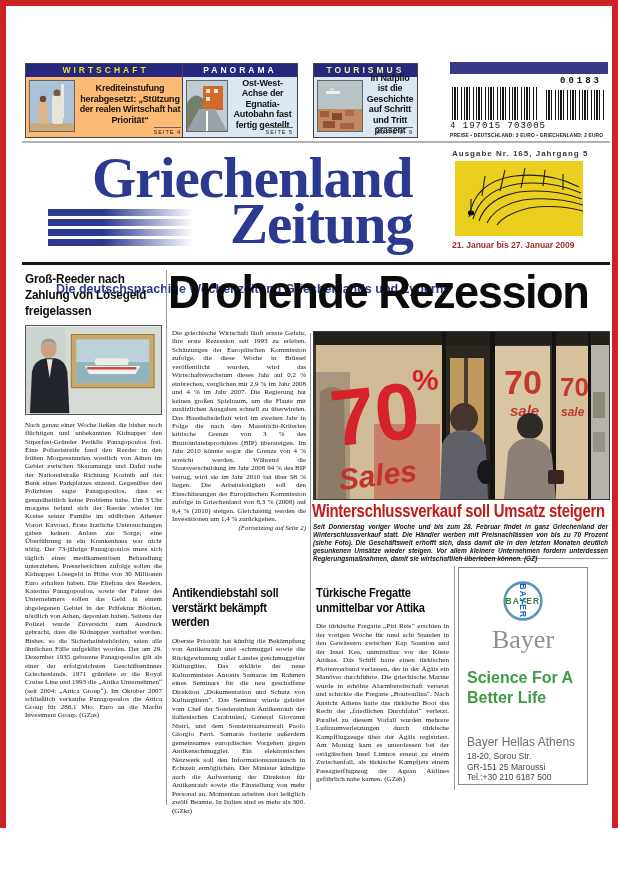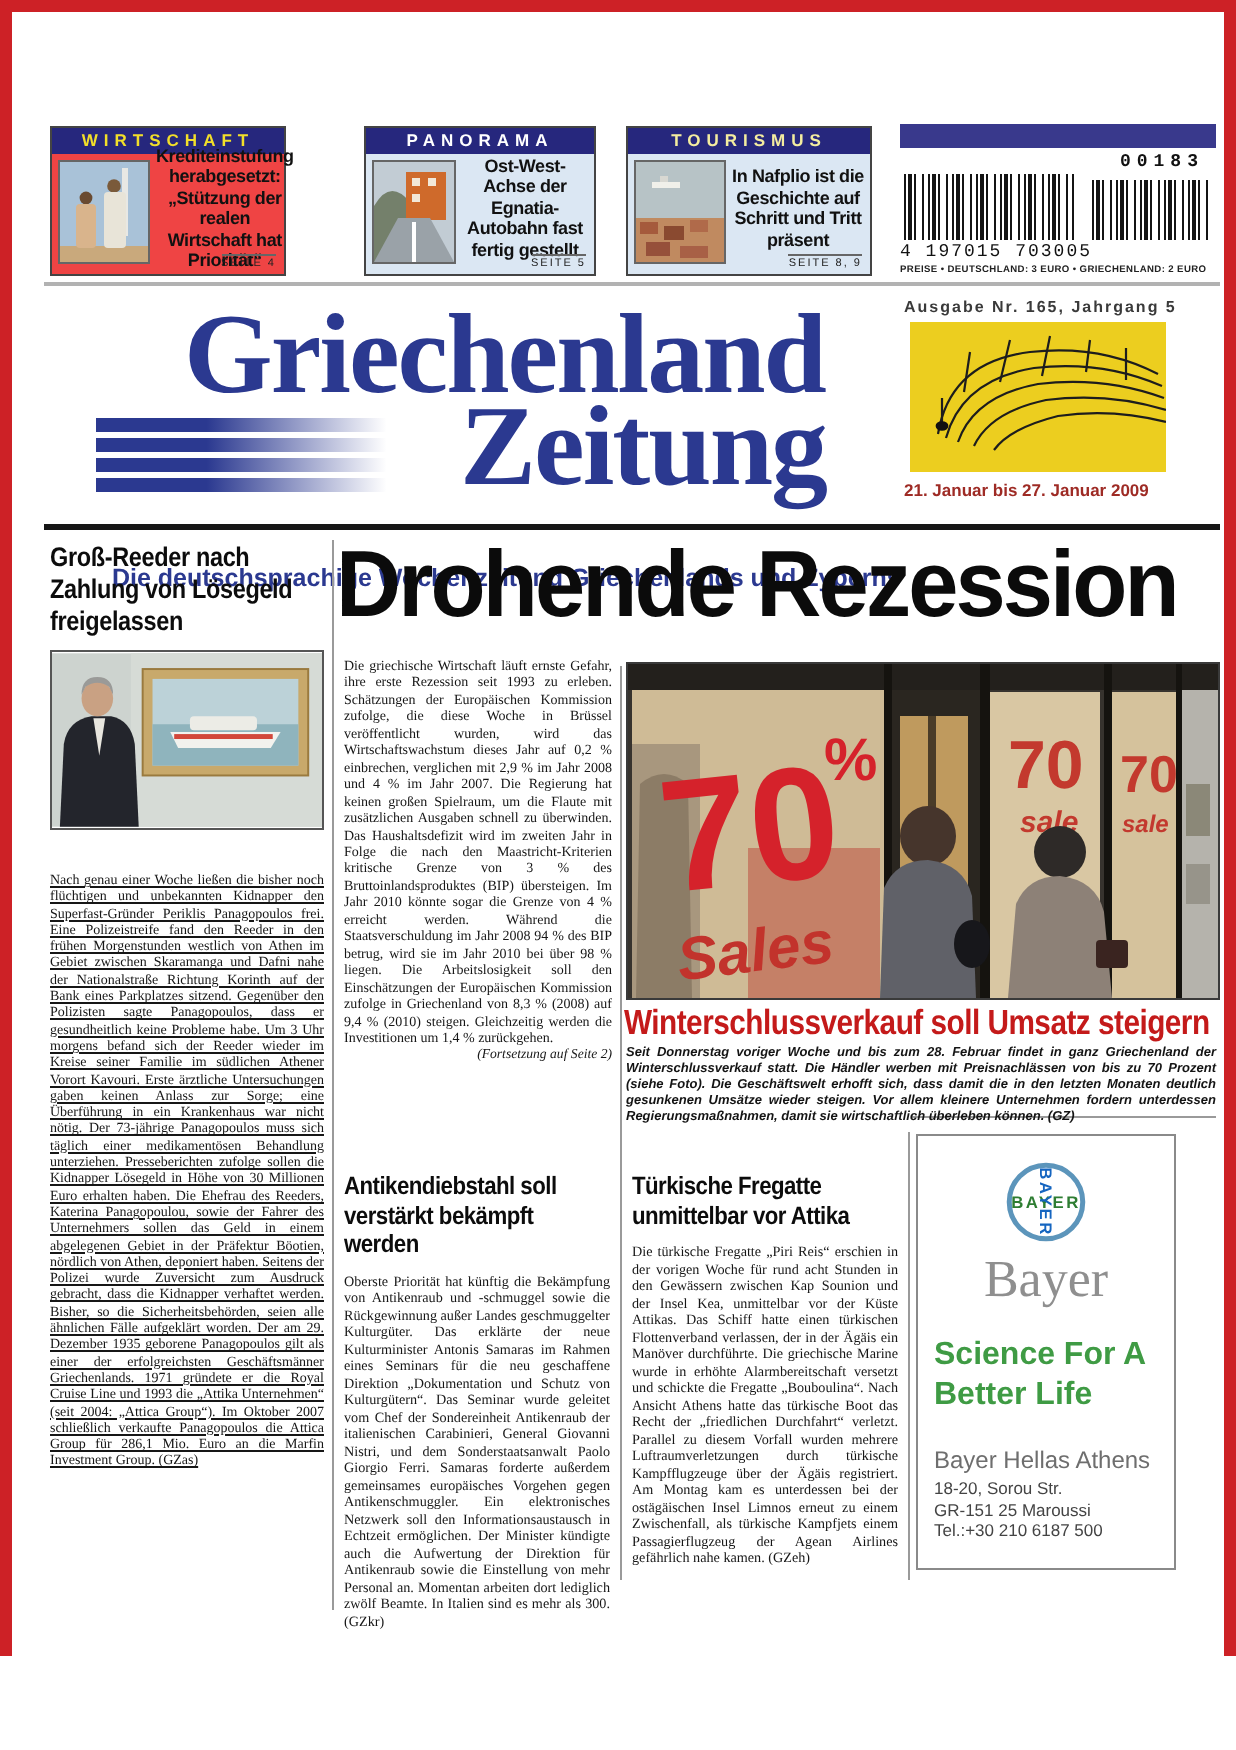--- a/index.html
+++ b/index.html
@@ -8,23 +8,23 @@
   .abs{position:absolute;}
 
   
   .frame{position:absolute;background:#cd2126;}
   #frame-top{left:0;top:0;width:618px;height:6px;}
   #frame-left{left:0;top:0;width:6px;height:828px;}
   #frame-right{left:612px;top:0;width:6px;height:828px;}
 
   
   .teaser{position:absolute;top:63px;height:75px;border:1px solid #444;box-sizing:border-box;}
-  #teaser-wirtschaft{left:25px;width:118px;background:#ef4444;}
+  #teaser-wirtschaft{left:25px;width:161px;background:#fdba74;}
   #teaser-panorama{left:182px;width:116px;background:#dbe7f3;}
-  #teaser-tourismus{left:313px;width:123px;background:#dbe7f3;}
+  #teaser-tourismus{left:313px;width:105px;background:#dbe7f3;}
   .teaser-head{height:13px;background:#26277d;color:#fff;font-size:8.5px;font-weight:bold;
                letter-spacing:3px;text-align:center;line-height:13px;white-space:nowrap;overflow:hidden;}
   #teaser-wirtschaft .teaser-head{color:#f2df2a;}
   #teaser-tourismus .teaser-head{color:#f4eda0;}
   .teaser-body{display:flex;height:calc(100% - 13px);box-sizing:border-box;padding:3px 3px 9px 3px;gap:3px;}
   .teaser-photo{flex:0 0 auto;border:1px solid #666;background:#fff;}
   .teaser-text{flex:1;font-size:9px;font-weight:bold;line-height:10.5px;text-align:center;
                letter-spacing:-0.2px;display:flex;align-items:center;justify-content:center;}
   .page-ref{position:absolute;bottom:2px;right:4px;font-size:5.5px;letter-spacing:1px;color:#222;
             border-top:1px solid #666;padding-top:1px;}
@@ -63,22 +63,22 @@
   .vrule{position:absolute;width:1px;background:#9a9a9a;}
   #v1{left:166px;top:270px;height:535px;}
   #v2{left:310px;top:333px;height:457px;}
   #v3{left:454px;top:566px;height:224px;}
   #h-ad-rule{left:456px;top:558px;width:152px;height:1px;background:#9a9a9a;}
 
   #left-article{left:25px;top:271px;width:137px;}
   .la-head{width:158px;transform:scaleX(.87);transform-origin:0 0;font-size:13.5px;
            line-height:16px;font-weight:bold;letter-spacing:-0.2px;color:#0c0c0c;}
   #left-photo{margin-top:6px;border:1px solid #555;display:block;}
-  .la-body{margin-top:21px;font:7px/8.3px "Liberation Serif","DejaVu Serif",serif;
-           text-align:justify;color:#161616;text-decoration:underline;}
+  .la-body{margin-top:6px;font:7px/8.3px "Liberation Serif","DejaVu Serif",serif;
+           text-align:justify;color:#161616;}
 
   #lead-headline{left:168px;top:264px;width:460px;font-size:47px;font-weight:bold;
                  letter-spacing:-1.5px;white-space:nowrap;color:#0b0b0b;
                  transform:scaleX(.96);transform-origin:0 0;}
   #lead-body{left:172px;top:329px;width:134px;font:7px/8.45px "Liberation Serif","DejaVu Serif",serif;
              text-align:justify;color:#161616;}
   .fortsetzung{font-style:italic;text-align:right;margin-top:1px;font-size:6.8px;}
 
   #main-photo{left:313px;top:331px;}
   #main-photo svg{border:1px solid #3a3a3a;display:block;}
@@ -96,21 +96,21 @@
   .col-body{margin-top:7px;font:7.1px/8.5px "Liberation Serif","DejaVu Serif",serif;
             text-align:justify;color:#161616;}
 
   
   #bayer-ad{left:458px;top:567px;width:130px;height:218px;border:1.5px solid #8a8a8a;
             box-sizing:border-box;background:#fff;}
   .ad-logo-row{display:flex;align-items:center;justify-content:center;margin-top:12px;gap:3px;flex-direction:column;}
   .ad-bayer-word{font-family:"Liberation Serif","DejaVu Serif",serif;font-size:26px;color:#8f8f8f;}
   .ad-slogan{margin:13px auto 0;width:112px;font-size:16px;line-height:20px;font-weight:bold;
              color:#3f9b44;text-align:left;}
-  .ad-company{margin-top:15px;text-align:left;padding-left:8px;font-size:12px;color:#6e6e6e;}
+  .ad-company{margin-top:27px;text-align:left;padding-left:8px;font-size:12px;color:#6e6e6e;}
   .ad-addr{text-align:left;padding-left:8px;font-size:8.5px;line-height:10.5px;color:#444;margin-top:2px;}
 </style>
 </head>
 <body>
 
 <div class="page">
 
   <div id="frame-top" class="frame"></div>
   <div id="frame-left" class="frame"></div>
   <div id="frame-right" class="frame"></div>

